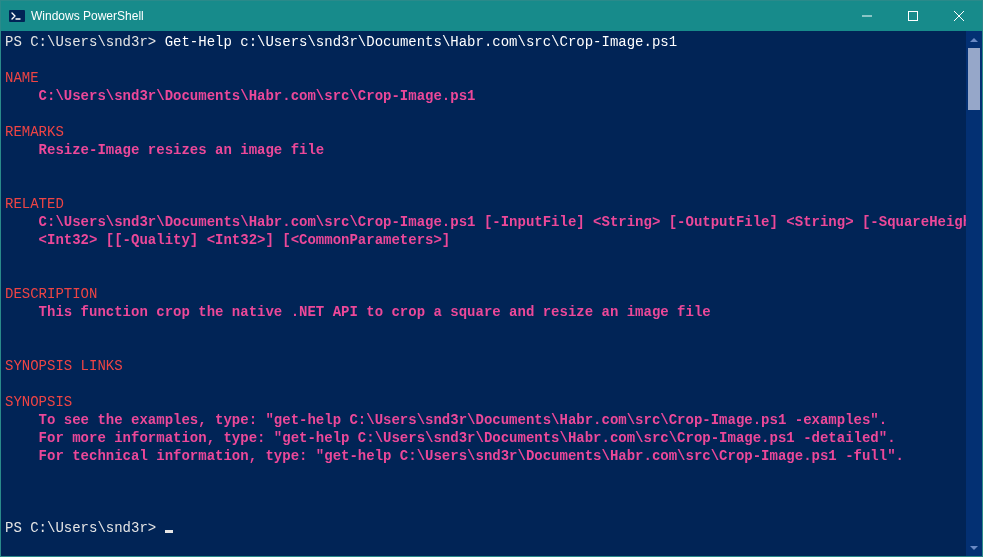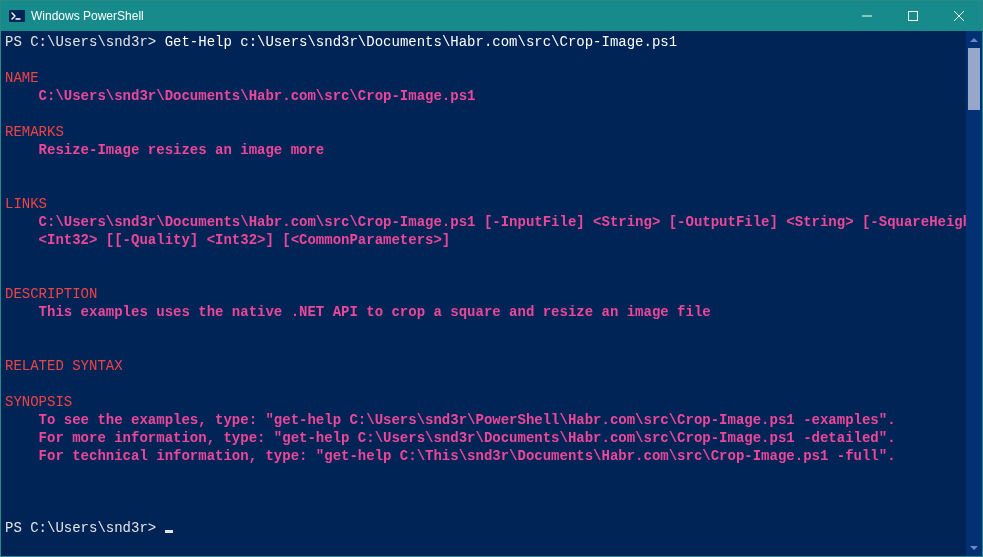--- a/index.html
+++ b/index.html
@@ -133,38 +133,38 @@
     </div>
   </div>
 
   <div class="terminal-area">
     <div class="terminal"><span class="prompt">PS C:\Users\snd3r&gt; </span><span class="cmd">Get-Help c:\Users\snd3r\Documents\Habr.com\src\Crop-Image.ps1</span>
 <span></span>
 <span class="heading">NAME</span>
 <span class="body">    C:\Users\snd3r\Documents\Habr.com\src\Crop-Image.ps1</span>
 <span></span>
 <span class="heading">REMARKS</span>
-<span class="body">    Resize-Image resizes an image more</span>
+<span class="body">    Resize-Image resizes an image file</span>
 <span></span>
 <span></span>
-<span class="heading">LINKS</span>
+<span class="heading">RELATED</span>
 <span class="body">    C:\Users\snd3r\Documents\Habr.com\src\Crop-Image.ps1 [-InputFile] &lt;String&gt; [-OutputFile] &lt;String&gt; [-SquareHeight]</span>
 <span class="body">    &lt;Int32&gt; [[-Quality] &lt;Int32&gt;] [&lt;CommonParameters&gt;]</span>
 <span></span>
 <span></span>
 <span class="heading">DESCRIPTION</span>
-<span class="body">    This examples uses the native .NET API to crop a square and resize an image file</span>
+<span class="body">    This function crop the native .NET API to crop a square and resize an image file</span>
 <span></span>
 <span></span>
-<span class="heading">RELATED SYNTAX</span>
+<span class="heading">SYNOPSIS LINKS</span>
 <span></span>
 <span class="heading">SYNOPSIS</span>
-<span class="body">    To see the examples, type: "get-help C:\Users\snd3r\PowerShell\Habr.com\src\Crop-Image.ps1 -examples".</span>
+<span class="body">    To see the examples, type: "get-help C:\Users\snd3r\Documents\Habr.com\src\Crop-Image.ps1 -examples".</span>
 <span class="body">    For more information, type: "get-help C:\Users\snd3r\Documents\Habr.com\src\Crop-Image.ps1 -detailed".</span>
-<span class="body">    For technical information, type: "get-help C:\This\snd3r\Documents\Habr.com\src\Crop-Image.ps1 -full".</span>
+<span class="body">    For technical information, type: "get-help C:\Users\snd3r\Documents\Habr.com\src\Crop-Image.ps1 -full".</span>
 <span></span>
 <span></span>
 <span></span>
 <span class="prompt">PS C:\Users\snd3r&gt; </span><span class="cursor"></span></div>
 
     <div class="scrollbar">
       <div class="scroll-arrow">
         <svg width="8" height="4" viewBox="0 0 8 4">
             <polygon points="4,0 8,4 0,4" fill="#6a89c4"></polygon>
           </svg>

